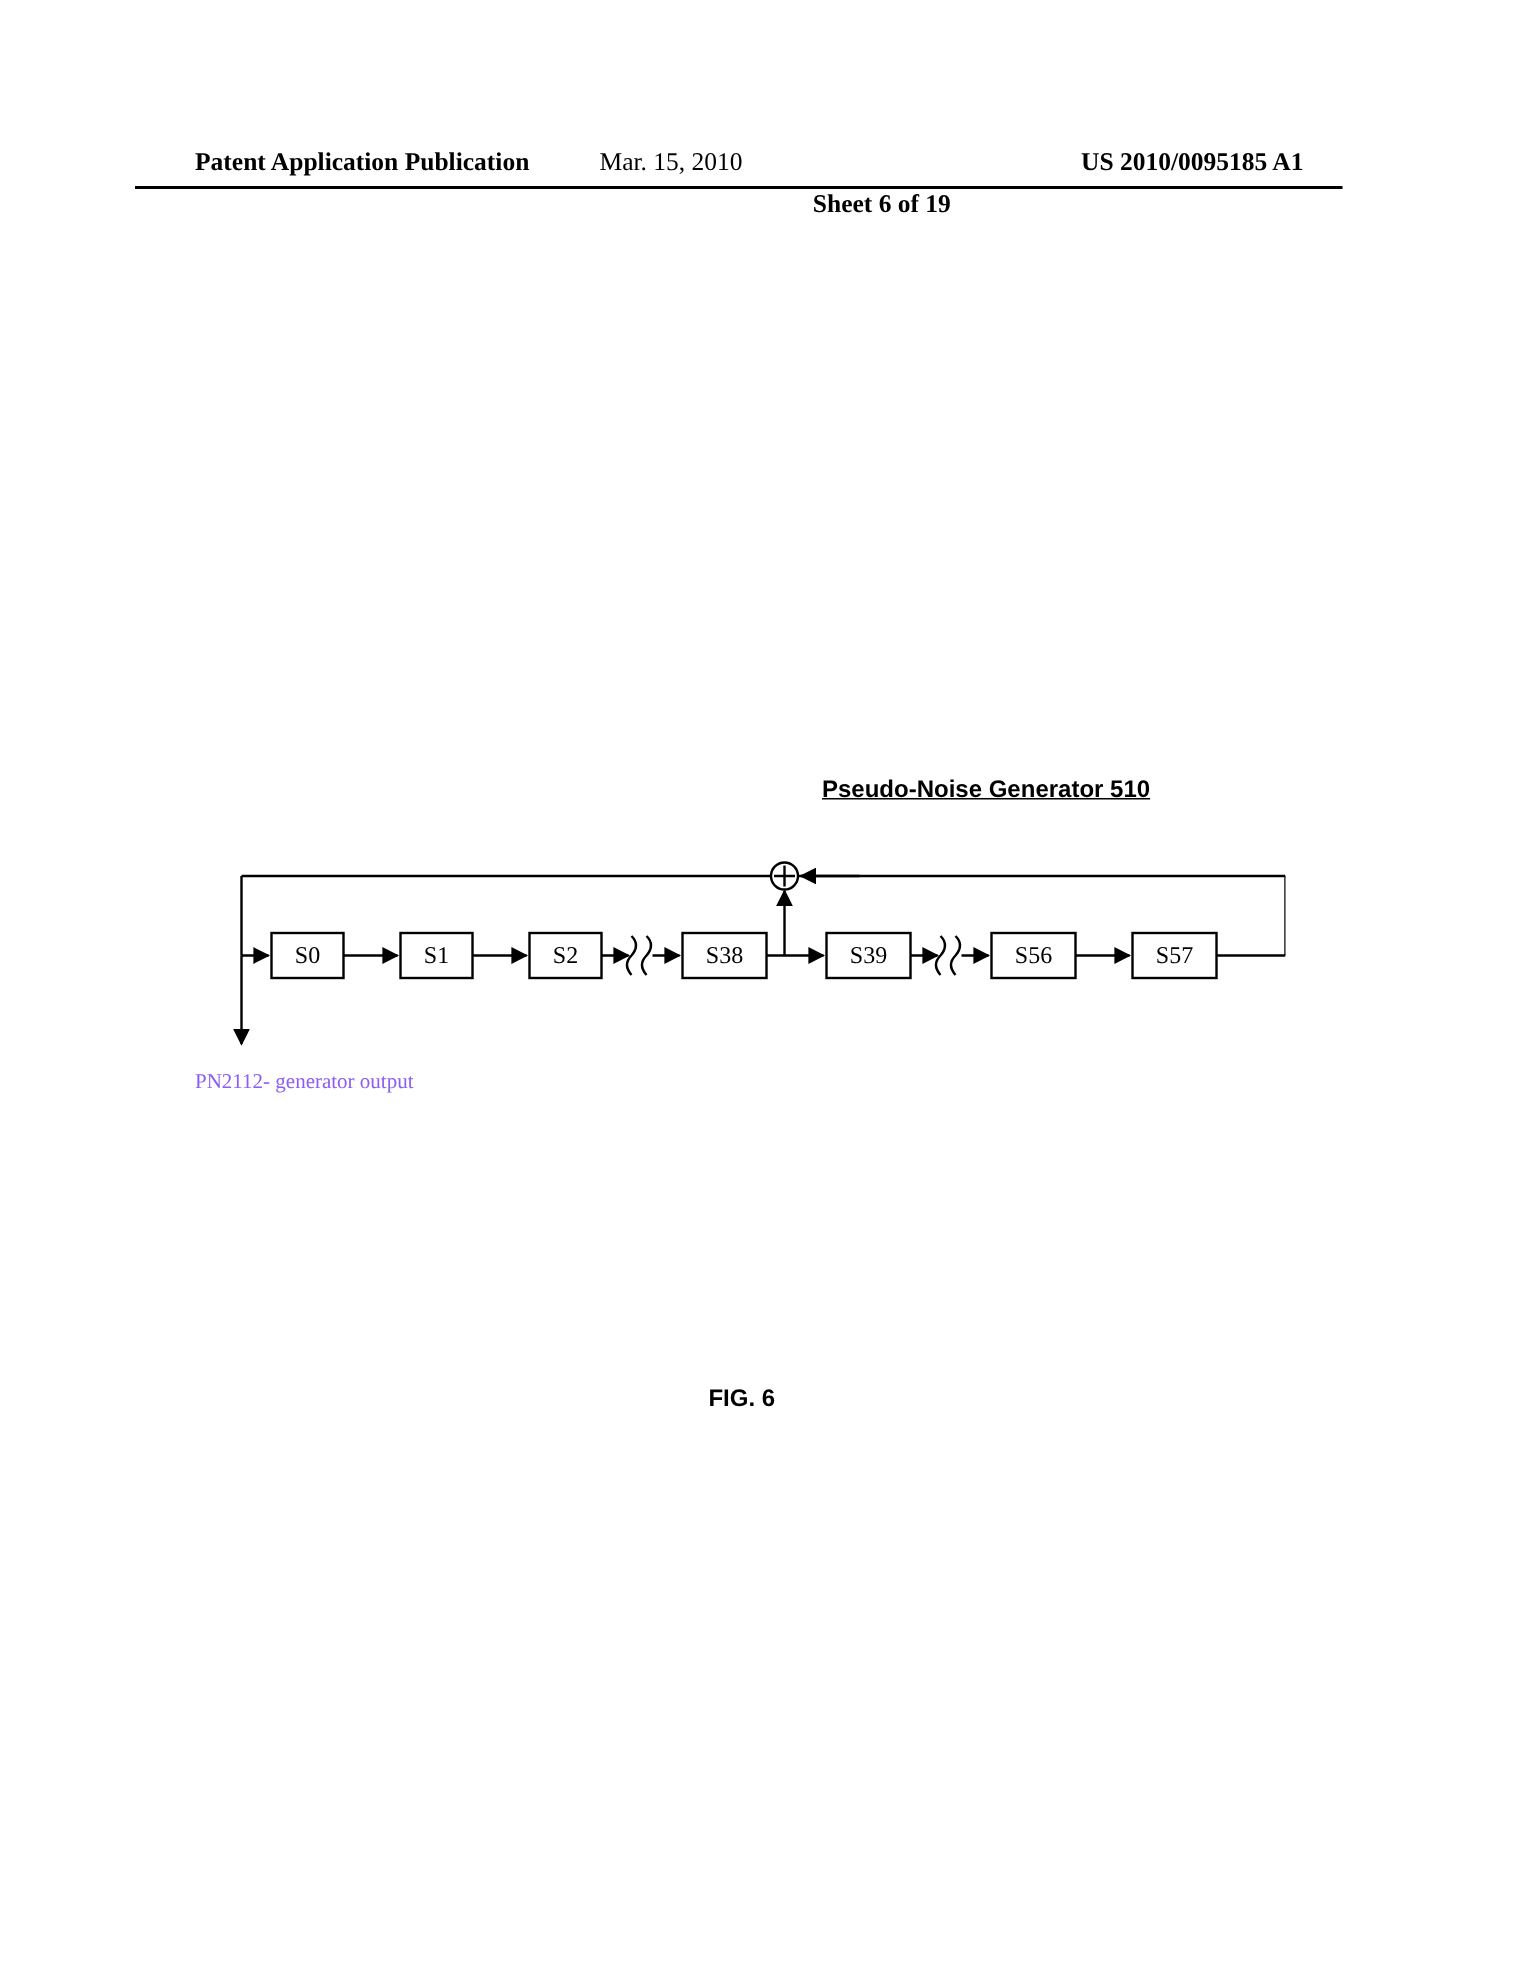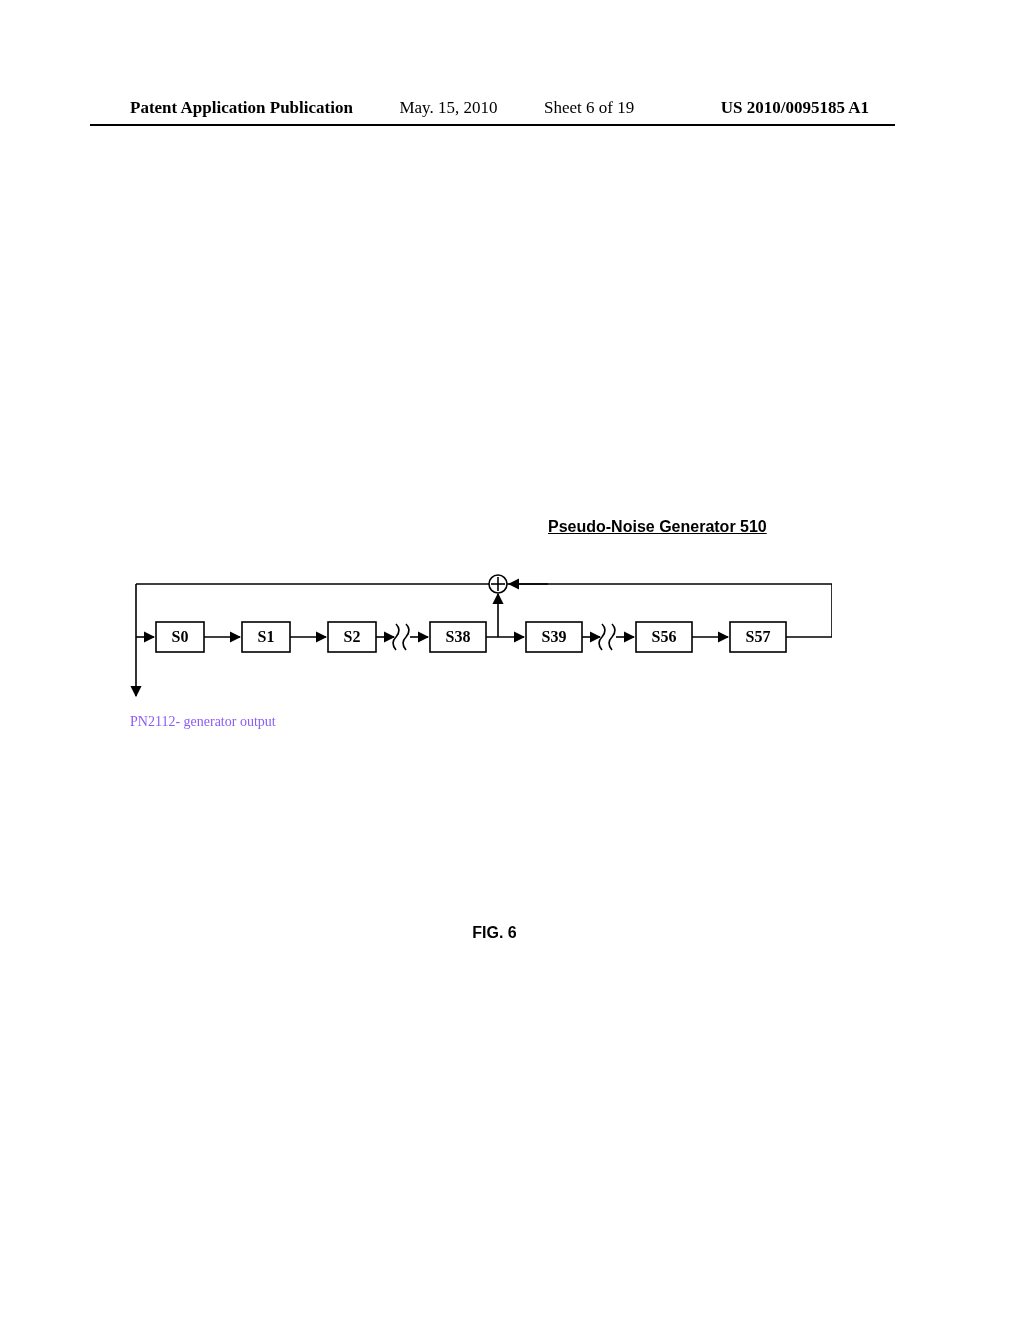--- a/index.html
+++ b/index.html
@@ -26,22 +26,23 @@
     justify-content: space-between;
     font-size: 17px;
   }
   .header .pub {
     font-weight: bold;
   }
   .header .date {
     font-weight: normal;
   }
   .header .sheet {
-    font-weight: normal;
+    font-weight: bold;
     white-space: pre;
+    margin-top: 28px;
   }
   .header .docnum {
     font-weight: bold;
     margin-left: 40px;
   }
   .hr {
     position: absolute;
     top: 124px;
     left: 90px;
     right: 94px;
@@ -54,24 +55,23 @@
     left: 548px;
     font-family: Arial, Helvetica, sans-serif;
     font-weight: bold;
     font-size: 16px;
     text-decoration: underline;
     margin-top: 40px;
   }
   .diagram {
     position: absolute;
     top: 574px;
-    left: 128px;
+    left: 153px;
     width: 704px;
     height: 132px;
-    font-weight: bold;
   }
   .output-label {
     position: absolute;
     top: 714px;
     left: 130px;
     font-size: 14px;
     color: #8b5cf6;
   }
   .fig-label {
     position: absolute;
@@ -84,21 +84,21 @@
     font-size: 16px;
   }
 </style>
 </head>
 <body>
 
 <div class="page">
 
   <div class="header">
     <span class="pub">Patent Application Publication</span>
-    <span class="date">May. 15, 2010</span>
+    <span class="date">Mar. 15, 2010</span>
     <span class="sheet">Sheet 6 of 19</span>
     <span class="docnum">US 2010/0095185 A1</span>
   </div>
   <div class="hr"></div>
 
   <div class="component-title">Pseudo-Noise Generator 510</div>
 
   <div class="diagram">
     <svg viewBox="0 0 704 132" width="704" height="132">
       <defs>

